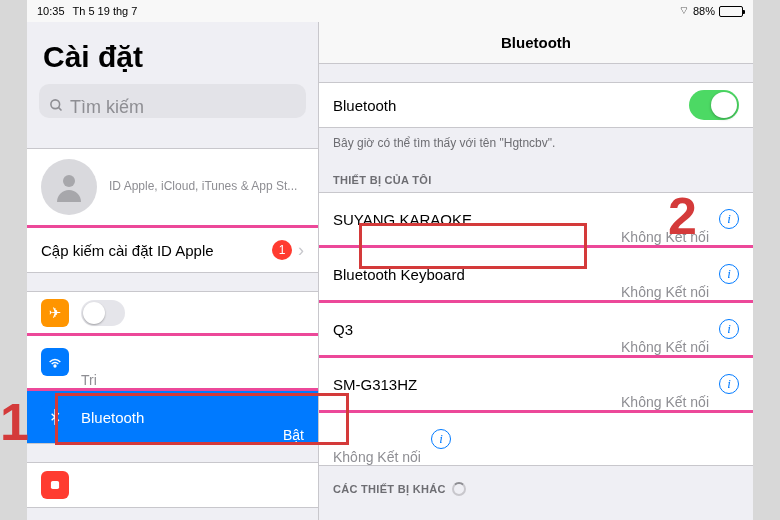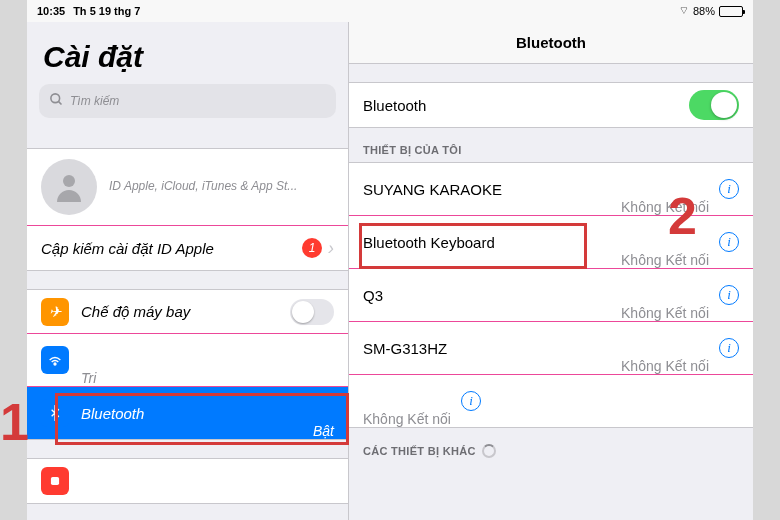--- a/index.html
+++ b/index.html
@@ -1,31 +1,31 @@
 <!DOCTYPE html>
 <html><head>
 <meta charset="utf-8">
 <style>
 * { margin: 0; padding: 0; box-sizing: border-box; font-family: -apple-system, "Helvetica Neue", Arial, sans-serif; }
 body { background: #d8d8d8; width: 780px; height: 520px; overflow: hidden; position: relative; }
 .frame { position: absolute; left: 27px; top: 0; width: 726px; height: 520px; background: #f2f2f6; display: flex; flex-direction: column; }
 .statusbar { height: 22px; background: #f8f8f8; display: flex; align-items: center; padding: 0 10px; font-size: 11px; color: #000; }
-.statusbar .left { flex: 1; display: flex; gap: 8px; font-weight: bold; }
+.statusbar .left { flex: 1; display: flex; gap: 8px; }
 .statusbar .right { display: flex; align-items: center; gap: 4px; }
 .battery { width: 24px; height: 11px; border: 1px solid #000; border-radius: 2px; position: relative; }
 .battery::after { content:""; position:absolute; right:-3px; top:3px; width:2px; height:4px; background:#000; border-radius:0 1px 1px 0;}
 .battery-fill { background:#000; height:100%; width:28%; }
 .content { flex:1; display:flex; }
-.sidebar { width: 322px; background:#efeff4; border-right:1px solid #c8c7cc; display:flex; flex-direction:column;font-style:italic; }
+.sidebar { width: 292px; background:#efeff4; border-right:1px solid #c8c7cc; display:flex; flex-direction:column; }
 .detail { flex:1; background:#efeff4; display:flex; flex-direction:column; }
 .detail-header { height:42px; display:flex; align-items:center; justify-content:center; font-weight:600; font-size:15px; border-bottom:1px solid #c8c7cc; background:#f8f8f8;}
 .sb-title { font-size: 30px; font-weight: 700; padding: 18px 16px 10px; color: #000; }
-.search { margin: 0 12px 12px; background:#e3e3e8; border-radius:10px; height:34px; display:flex; align-items:center; padding:0 10px; color:#8e8e93; font-size:12px; gap:6px;}
+.search { margin: 0 12px 12px; background:#e3e3e8; border-radius:10px; height:34px; display:flex; align-items:flex-end; padding:0 10px; color:#8e8e93; font-size:18px; gap:6px;}
 .group { background:#fff; border-top:1px solid #c8c7cc; border-bottom:1px solid #c8c7cc; }
-.row { display:flex; align-items:center; min-height:44px; padding:0 14px; border-bottom:1px solid #ec4899; font-size:15px; position:relative;}
+.row { display:flex; align-items:center; min-height:44px; padding:0 14px; border-bottom:3px solid #ec4899; font-size:15px; position:relative;}
 .row:last-child { border-bottom:none; }
 .row .icon { width:28px; height:28px; border-radius:6px; margin-right:12px; display:flex; align-items:center; justify-content:center; color:#fff; flex-shrink:0;}
 .row .label { flex:1; color:#000; }
 .row .value { color:#8e8e93; font-size:14px;margin-top:36px; }
 .row.selected { background:#007aff; }
 .row.selected .label, .row.selected .value { color:#fff; }
 .avatar { width:56px; height:56px; border-radius:50%; background:#d9d9dd; margin-right:12px; display:flex; align-items:center; justify-content:center; flex-shrink:0;}
 .avatar svg { width:36px; height:36px; fill:#a7a7ab; }
 .profile-row { padding:10px 14px; }
 .profile-text { font-size:12px; color:#8e8e93; line-height:1.3; }
@@ -93,21 +93,20 @@
           <span class="badge">1</span>
           <span class="chev">›</span>
         </div>
       </div>
 
       <div class="spacer"></div>
 
       <div class="group">
         <div class="row">
           <span class="icon" style="background:#ff9500">✈</span>
-          <span class="label">Chế độ máy bay</span>
           <span class="switch-small">
               <span class="knob"></span>
             </span>
         </div>
         <div class="row">
           <span class="icon" style="background:#007aff">
             <svg width="16" height="16" viewBox="0 0 24 24" fill="none" stroke="#fff" stroke-width="2">
                 <path d="M4 12c5-5 11-5 16 0"></path>
                 <path d="M7 15c3-3 7-3 10 0"></path>
                 <circle cx="12" cy="18" r="1.5" fill="#fff"></circle>
@@ -144,20 +143,21 @@
 
       <div class="spacer"></div>
       <div class="group">
         <div class="row">
           <span class="label">Bluetooth</span>
           <span class="toggle on">
               <span class="knob"></span>
             </span>
         </div>
       </div>
+      <div class="footer-text">Bây giờ có thể tìm thấy với tên "Hgtncbv".</div>
 
       <div class="section-header">THIẾT BỊ CỦA TÔI</div>
       <div class="group">
         <div class="row">
           <span class="label">SUYANG KARAOKE</span>
           <span class="value">Không Kết nối</span>
           <span class="info-icon">i</span>
         </div>
         <div class="row">
           <span class="label">Bluetooth Keyboard</span>

